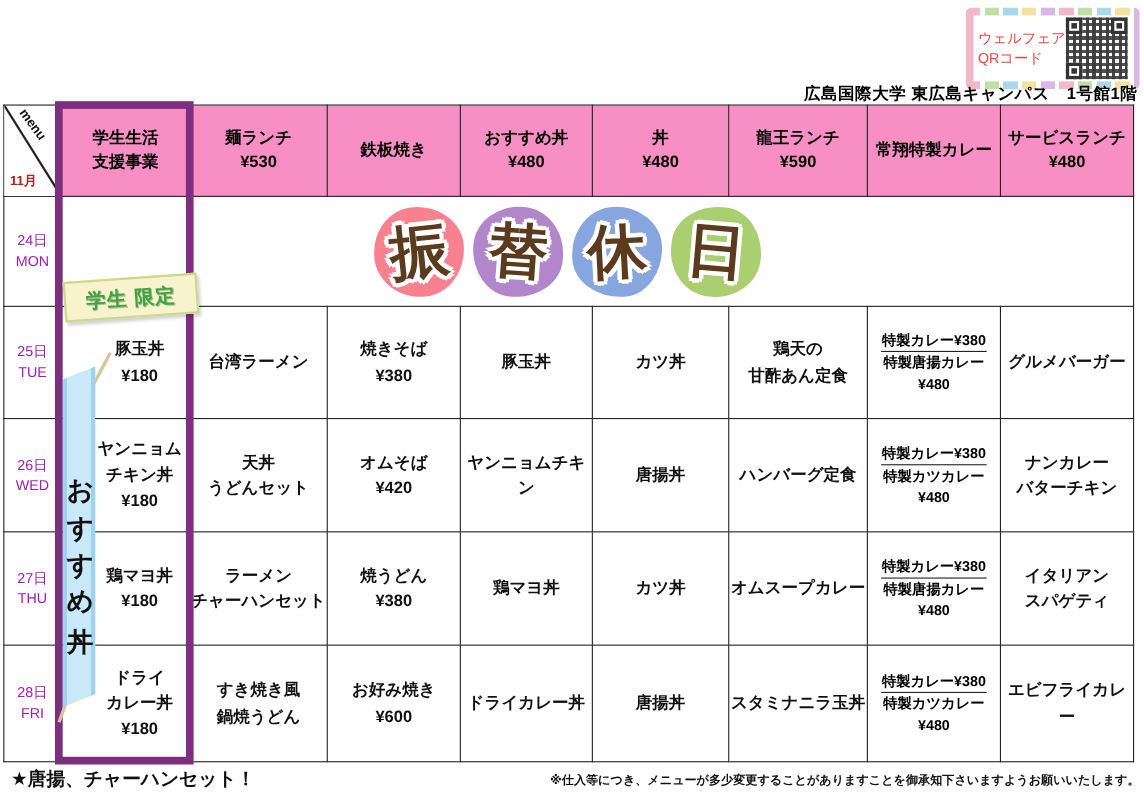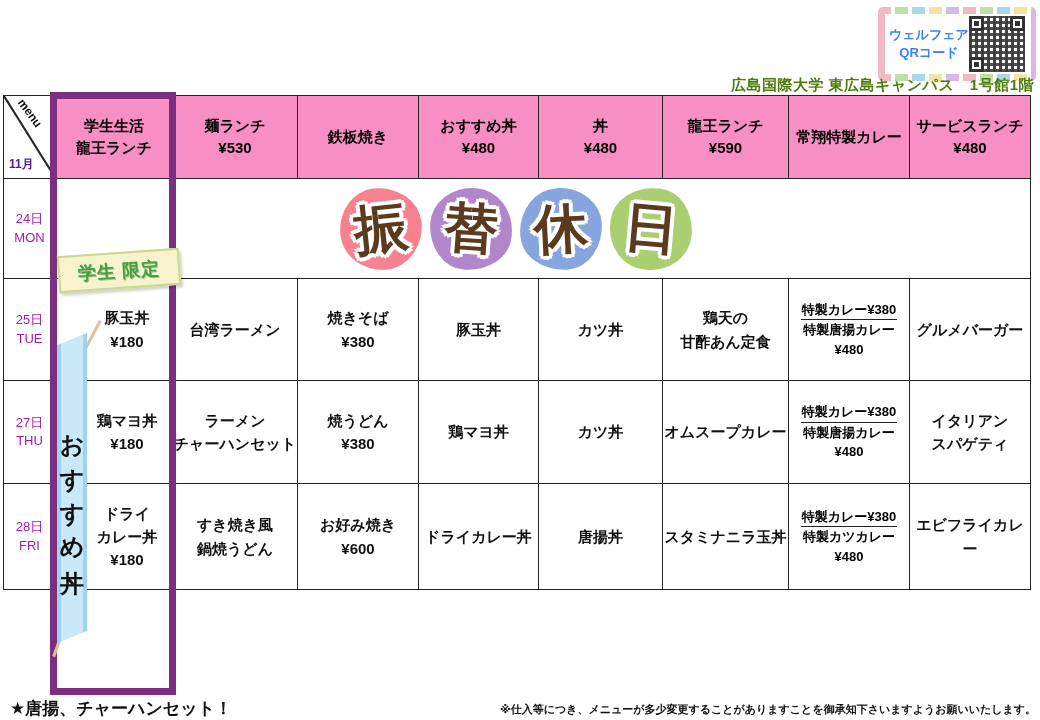--- a/index.html
+++ b/index.html
@@ -3,56 +3,56 @@
 <meta charset="utf-8">
 <style>
   * { margin:0; padding:0; box-sizing:border-box; }
   body { font-family:"Liberation Sans","DejaVu Sans",sans-serif; background:#fff; }
   .page { position:relative; width:1040px; height:720px; background:#fff; overflow:hidden; }
 
   
   .title { position:absolute; top:14px; left:0; width:970px; text-align:center;
            font-size:40px; font-weight:bold; color:#4a4a4a; letter-spacing:1px; }
   .subtitle { position:absolute; top:76px; right:6px; font-size:15px; font-weight:600;
-              color:#4d7c0f; letter-spacing:0.5px;text-align:center; }
+              color:#000000; letter-spacing:0.5px;text-align:center; }
 
   
   .qrbox { position:absolute; top:7px; right:4px; width:158px; height:74px; padding:7px;
            border-radius:5px;
            background:
              repeating-linear-gradient(90deg,
                #F2B8C6 0 13px, #fff 13px 17px,
                #BFDFA5 17px 30px, #fff 30px 34px,
                #A8D8EA 34px 47px, #fff 47px 51px,
                #F2E3A1 51px 64px, #fff 64px 68px,
                #D9B8E8 68px 81px, #fff 81px 85px); }
   .qrbox-inner { width:100%; height:100%; background:#fff; display:flex; align-items:center;
                  justify-content:space-between; padding:0 4px; }
-  .qr-label { font-size:13px; font-weight:bold; color:#3b82f6; white-space:pre-line;
-              text-align:center; line-height:1.35; }
+  .qr-label { font-size:13px; font-weight:normal; color:#ef4444; white-space:pre-line;
+              line-height:1.35; }
   .qr { width:56px; height:56px; position:relative; background:
           repeating-linear-gradient(0deg, rgba(60,60,60,.9) 0 3px, transparent 3px 6px),
           repeating-linear-gradient(90deg, #444 0 3px, #fff 3px 6px); }
   .finder { position:absolute; width:15px; height:15px; border:3px solid #333; background:#fff; }
   .finder::after { content:""; position:absolute; inset:2px; background:#333; }
   .finder.tl { top:0; left:0; } .finder.tr { top:0; right:0; } .finder.bl { bottom:0; left:0; }
 
   
   table { border-collapse:collapse; table-layout:fixed; position:absolute; top:95px; left:3px; }
   td, th { border:1.5px solid #222; text-align:center; vertical-align:middle; padding:0; }
   th { background:var(--header_pink); font-weight:bold; font-size:15px; line-height:1.5; }
   th.corner { background:#fff; position:relative; }
   .cell { white-space:pre-line; }
   td.menu-cell { font-size:15px; font-weight:600; line-height:1.55; color:#111; }
   td.shift { padding-left:26px; }
   td.day { font-size:13px; font-weight:500; line-height:1.4; color:#a21caf; }
 
   .corner-menu { position:absolute; top:8px; right:9px; font-size:12px; color:#111;
                  transform:rotate(54deg); transform-origin:center; }
-  .corner-month { position:absolute; bottom:5px; left:5px; font-size:12px; color:#4c1d95; }
+  .corner-month { position:absolute; bottom:5px; left:5px; font-size:12px; color:#b91c1c; }
   .corner svg { position:absolute; inset:0; width:100%; height:100%; }
 
   
   td.curry { padding:12px; }
   td.curry .sub { display:flex; align-items:center; justify-content:center;
                   font-size:13px; font-weight:600; line-height:1.5; }
   td.curry .sub1 { height:48%; border-bottom:1.5px solid #222; }
   td.curry .sub2 { height:52%; }
 
   
@@ -125,21 +125,21 @@
     <tbody>
         <tr style="height:83px">
       <th class="corner">
         <svg>
               <line x1="0" y1="0" x2="52" y2="83" stroke="#222" stroke-width="2"></line>
             </svg>
         <span class="corner-menu">menu</span>
         <span class="corner-month">11月</span>
       </th>
       <th class="cell">学生生活
-龍王ランチ</th>
+支援事業</th>
       <th class="cell">麺ランチ
 ¥530</th>
       <th class="cell">鉄板焼き</th>
       <th class="cell">おすすめ丼
 ¥480</th>
       <th class="cell">丼
 ¥480</th>
       <th class="cell">龍王ランチ
 ¥590</th>
       <th class="cell">常翔特製カレー</th>
@@ -182,20 +182,41 @@
       <td class="menu-cell cell">鶏天の
 甘酢あん定食</td>
       <td class="curry">
         <div class="sub sub1 cell">特製カレー¥380</div>
         <div class="sub sub2 cell">特製唐揚カレー
 ¥480</div>
       </td>
       <td class="menu-cell cell">グルメバーガー</td>
     </tr>
 
+    <tr style="height:103px">
+      <td class="day cell">26日
+WED</td>
+      <td class="menu-cell cell shift">ヤンニョム
+チキン丼
+¥180</td>
+      <td class="menu-cell cell">天丼
+うどんセット</td>
+      <td class="menu-cell cell">オムそば
+¥420</td>
+      <td class="menu-cell cell">ヤンニョムチキン</td>
+      <td class="menu-cell cell">唐揚丼</td>
+      <td class="menu-cell cell">ハンバーグ定食</td>
+      <td class="curry">
+        <div class="sub sub1 cell">特製カレー¥380</div>
+        <div class="sub sub2 cell">特製カツカレー
+¥480</div>
+      </td>
+      <td class="menu-cell cell">ナンカレー
+バターチキン</td>
+    </tr>
 
     <tr style="height:103px">
       <td class="day cell">27日
 THU</td>
       <td class="menu-cell cell shift">鶏マヨ丼
 ¥180</td>
       <td class="menu-cell cell">ラーメン
 チャーハンセット</td>
       <td class="menu-cell cell">焼うどん
 ¥380</td>

